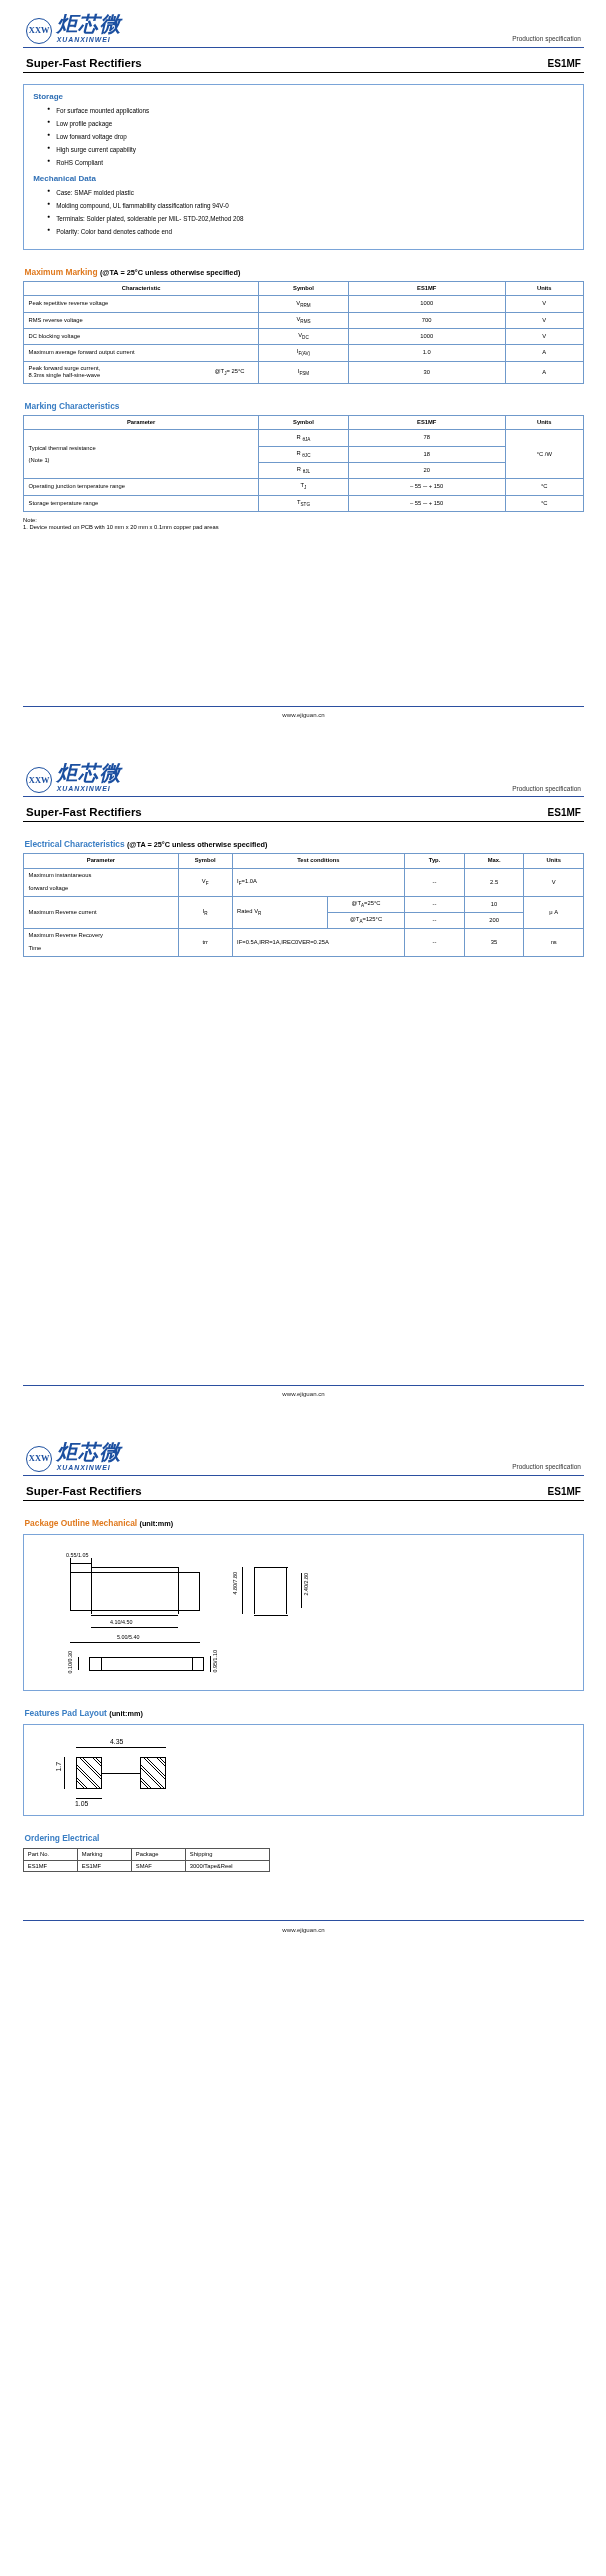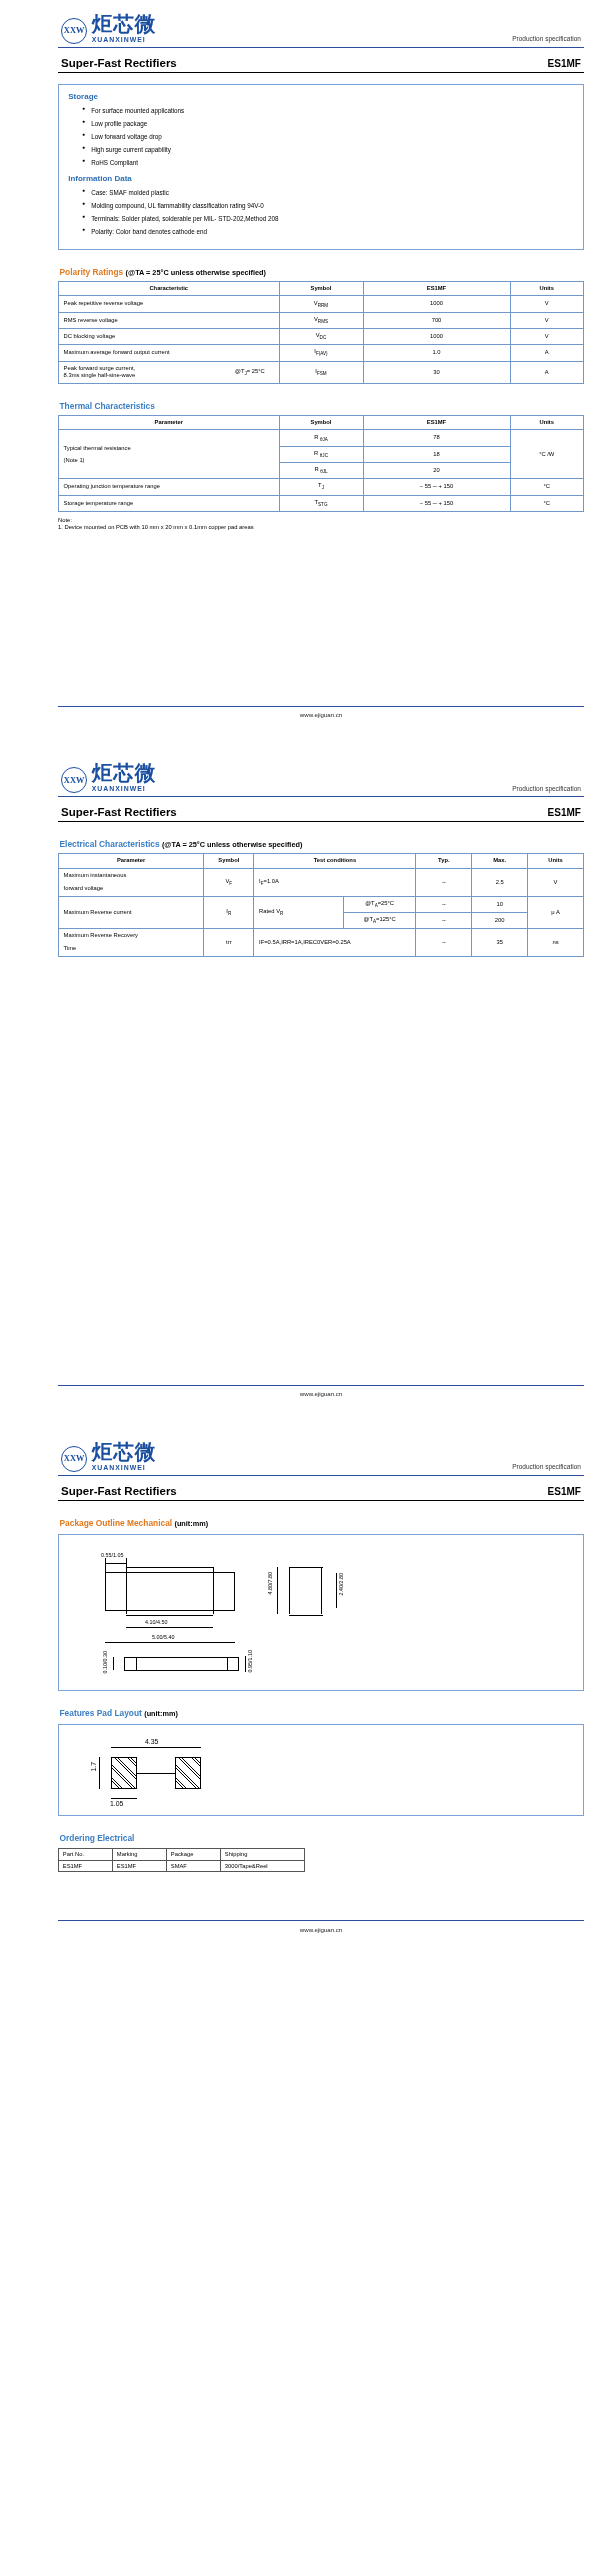--- a/index.html
+++ b/index.html
@@ -10,39 +10,39 @@
     background: #ffffff;
     color: #000000;
     font-size: 6.1px;
   }
   .page {
     width: 607px;
     position: relative;
     padding: 0 0 0 0;
     background: #fff;
   }
-  .page-inner { padding: 0 23px; margin-left: 35px; }
+  .page-inner { padding: 0 23px; }
 
   
   .hdr {
     display: flex;
     align-items: flex-end;
     justify-content: space-between;
     padding: 13.8px 3.1px 3.1px 3.1px;
     border-bottom: 0.9px solid #2b4fa0;
   }
   .logo-wrap { display:flex; align-items:flex-end; gap:4.6px; }
   .logo-mark {
     width: 26px; height: 26px; border-radius: 50%;
     border: 1.7px solid #1b4fa0;
     display:flex; align-items:center; justify-content:center;
     color:#1b4fa0; font-weight:bold; font-size:8.4px; letter-spacing:0px;
     font-family: "Liberation Serif", serif;
   }
-  .logo-text { line-height: 1; }
+  .logo-text { line-height: 1; font-style: italic; }
   .logo-cn {
     font-family:"Liberation Serif", serif;
     font-size: 20.7px; font-weight: bold; color:#1b4fa0;
     letter-spacing: 0.8px;
   }
   .logo-en {
     font-size: 6.9px; color:#1b4fa0; letter-spacing: 1px; margin-top:2.3px;
     font-weight: bold;
   }
   .hdr-right { font-size: 6.5px; color:#333; padding-bottom:1.5px; }
@@ -177,31 +177,31 @@
 
   <div class="box">
     <div class="sec-h">Storage</div>
     <ul class="bl">
       <li>For surface mounted applications</li>
       <li>Low profile package</li>
       <li>Low forward voltage drop</li>
       <li>High surge current capability</li>
       <li>RoHS Compliant</li>
     </ul>
-    <div class="sec-h2">Information Data</div>
+    <div class="sec-h2">Mechanical Data</div>
     <ul class="bl">
       <li>Case: SMAF molded plastic</li>
       <li>Molding compound, UL flammability classification rating 94V-0</li>
       <li>Terminals: Solder plated, solderable per MIL- STD-202,Method 208</li>
       <li>Polarity: Color band denotes cathode end</li>
     </ul>
   </div>
 
   <div class="head-orange">
-    <span>Polarity Ratings</span>
+    <span>Maximum Marking</span>
     <span class="sub">(@TA = 25°C unless otherwise specified)</span>
   </div>
 
   <table class="dt">
     <tbody>
           <tr>
       <th style="width:42%">Characteristic</th>
       <th style="width:16%">Symbol</th>
       <th style="width:28%">ES1MF</th>
       <th style="width:14%">Units</th>
@@ -241,21 +241,21 @@
         </div>
       </td>
       <td>I<span class="sub-s">FSM</span></td>
       <td>30</td>
       <td>A</td>
     </tr>
   </tbody>
       </table>
 
   <div class="head-blue">
-    <span>Thermal Characteristics</span>
+    <span>Marking Characteristics</span>
   </div>
 
   <table class="dt">
     <tbody>
           <tr>
       <th style="width:42%">Parameter</th>
       <th style="width:16%">Symbol</th>
       <th style="width:28%">ES1MF</th>
       <th style="width:14%">Units</th>
     </tr>

